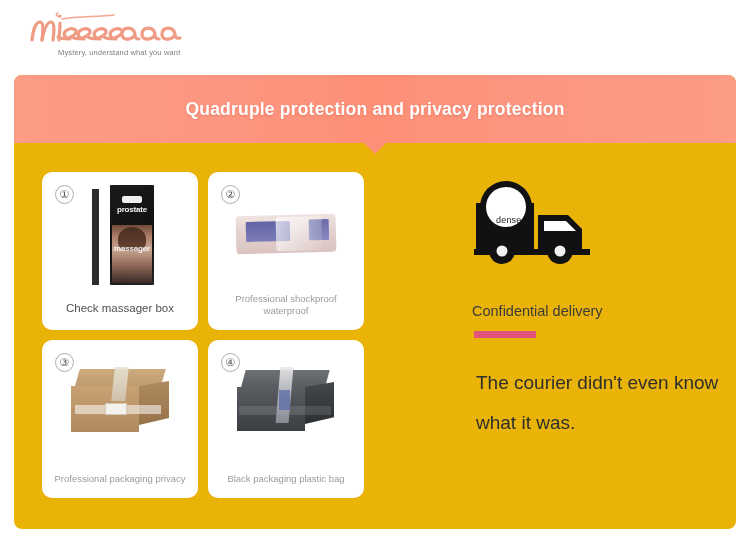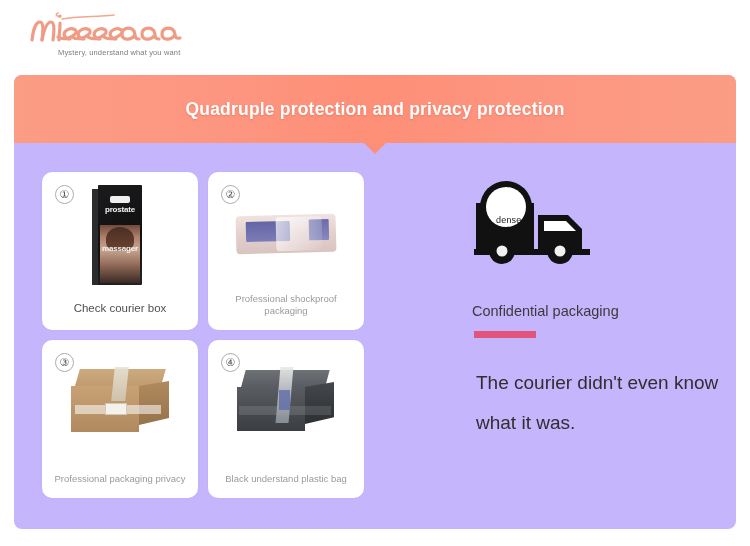--- a/index.html
+++ b/index.html
@@ -21,21 +21,21 @@
   .brand-tagline {
     position: absolute; left: 58px; top: 48px;
     font-size: 7.5px; color: #7d7d7d;
     letter-spacing: 0.15px; white-space: nowrap;
   }
 
   
   .panel {
     position: absolute; left: 14px; top: 75px;
     width: 722px; height: 454px;
-    background: #c4b5fd;
+    background: #eab308;
     border-radius: 8px;
   }
 
   
   .banner {
     position: absolute; left: 0; top: 0;
     width: 722px; height: 68px;
     border-radius: 8px 8px 0 0;
     background: linear-gradient(90deg,
       #fb9c84 0%, #fd9681 28%, #fe8f77 50%, #fd9681 72%, #fb9c84 100%);
@@ -91,21 +91,21 @@
     text-align: center;
     font-size: 9.5px; color: #9a9a9a;
     padding: 4px 2px;
     line-height: 1.2;
   }
   .card-cap.strong { font-size: 11.5px; color: #4f4f4f; }
 
   
   .prodbox { width: 56px; height: 104px; position: relative; }
   .prodbox .front {
-    position: absolute; left: 6px; top: 3px; width: 44px; height: 100px;
+    position: absolute; left: 18px; top: 3px; width: 44px; height: 100px;
     background: linear-gradient(160deg,#1b1b1d 0%, #101011 55%, #242426 100%);
     border-radius: 1px; overflow: hidden;
   }
   .prodbox .side {
     position: absolute; left: 0px; top: 7px; width: 7px; height: 96px;
     background: #2c2c2e;
   }
   .prodbox .tag {
     position: absolute; left: 12px; top: 11px; width: 20px; height: 7px;
     background: #efefef; border-radius: 2px;
@@ -280,34 +280,34 @@
             <div class="side"></div>
             <div class="front">
               <div class="tag"></div>
               <div class="photo"></div>
               <div class="hair"></div>
               <div class="w1">prostate</div>
               <div class="w2">massager</div>
             </div>
           </div>
         </div>
-        <div class="card-cap strong">Check courier box</div>
+        <div class="card-cap strong">Check massager box</div>
       </div>
 
       <div class="card c2">
         <div class="card-num">②</div>
         <div class="card-img">
           <div class="bubble">
             <div class="body"></div>
             <div class="label"></div>
             <div class="label2"></div>
             <div class="sheen"></div>
           </div>
         </div>
-        <div class="card-cap">Professional shockproof packaging</div>
+        <div class="card-cap">Professional shockproof waterproof</div>
       </div>
 
       <div class="card c3">
         <div class="card-num">③</div>
         <div class="card-img">
           <div class="carton">
             <div class="top"></div>
             <div class="rightface"></div>
             <div class="front"></div>
             <div class="strip"></div>
@@ -323,21 +323,21 @@
         <div class="card-img">
           <div class="blackbox">
             <div class="top"></div>
             <div class="rightface"></div>
             <div class="front"></div>
             <div class="band"></div>
             <div class="tape"></div>
             <div class="blue"></div>
           </div>
         </div>
-        <div class="card-cap">Black understand plastic bag</div>
+        <div class="card-cap">Black packaging plastic bag</div>
       </div>
 
     </div>
 
     <div class="right">
       <div class="truck">
         <svg width="120" height="100" viewBox="0 0 120 100" xmlns="http://www.w3.org/2000/svg">
           <g fill="#111111">
             <path d="M4 28 H62 V74 H4 Z"></path>
             <path d="M66 40 H96 L110 54 V74 H66 Z"></path>
@@ -346,19 +346,19 @@
           <path d="M72 46 H94 L104 56 H72 Z" fill="#ffffff"></path>
           <circle cx="30" cy="76" r="13" fill="#111111"></circle>
           <circle cx="30" cy="76" r="5.5" fill="#f1f1f1"></circle>
           <circle cx="88" cy="76" r="13" fill="#111111"></circle>
           <circle cx="88" cy="76" r="5.5" fill="#f1f1f1"></circle>
           <circle cx="34" cy="32" r="26" fill="#111111"></circle>
           <circle cx="34" cy="32" r="20" fill="#ffffff"></circle>
         </svg>
         <div class="truck-word">dense</div>
       </div>
-      <div class="right-title">Confidential packaging</div>
+      <div class="right-title">Confidential delivery</div>
       <div class="right-rule"></div>
       <div class="right-body">The courier didn't even know what it was.</div>
     </div>
 
   </div>
 </div>
 
 </body></html>

